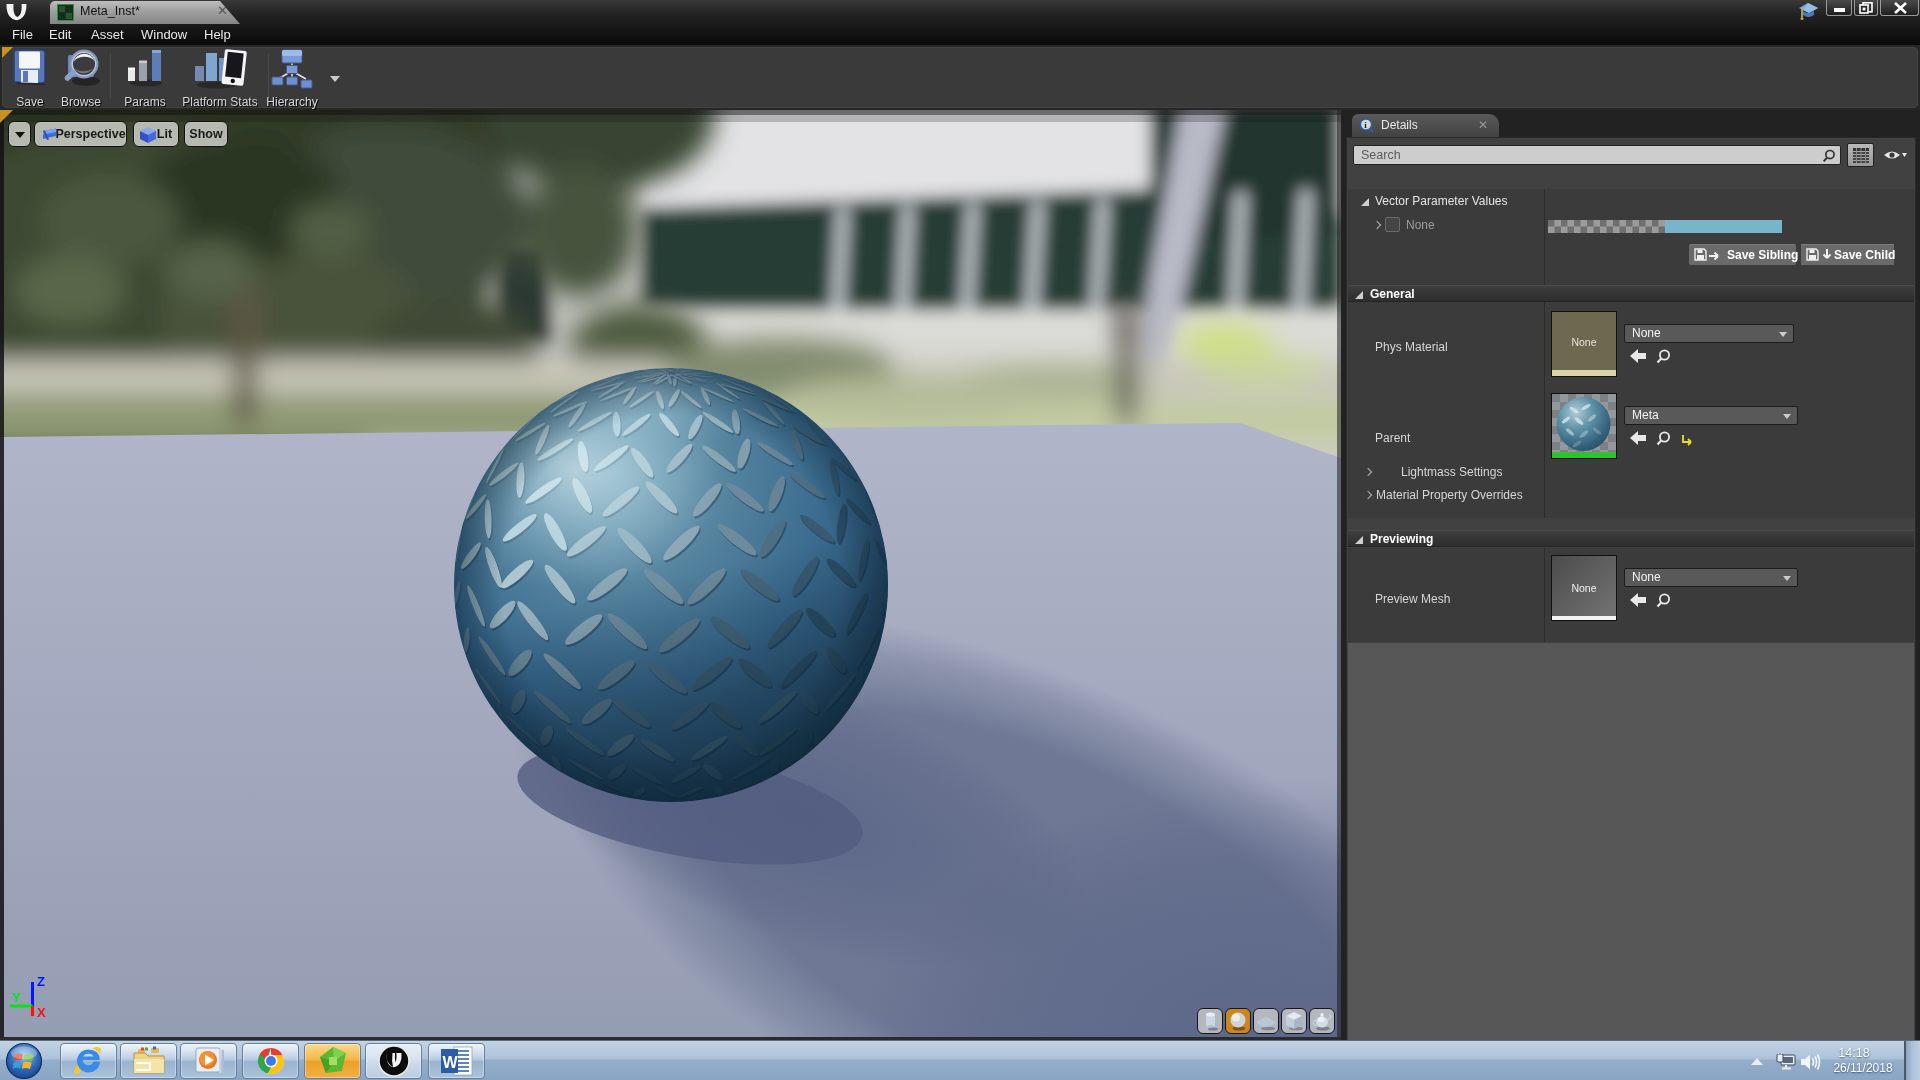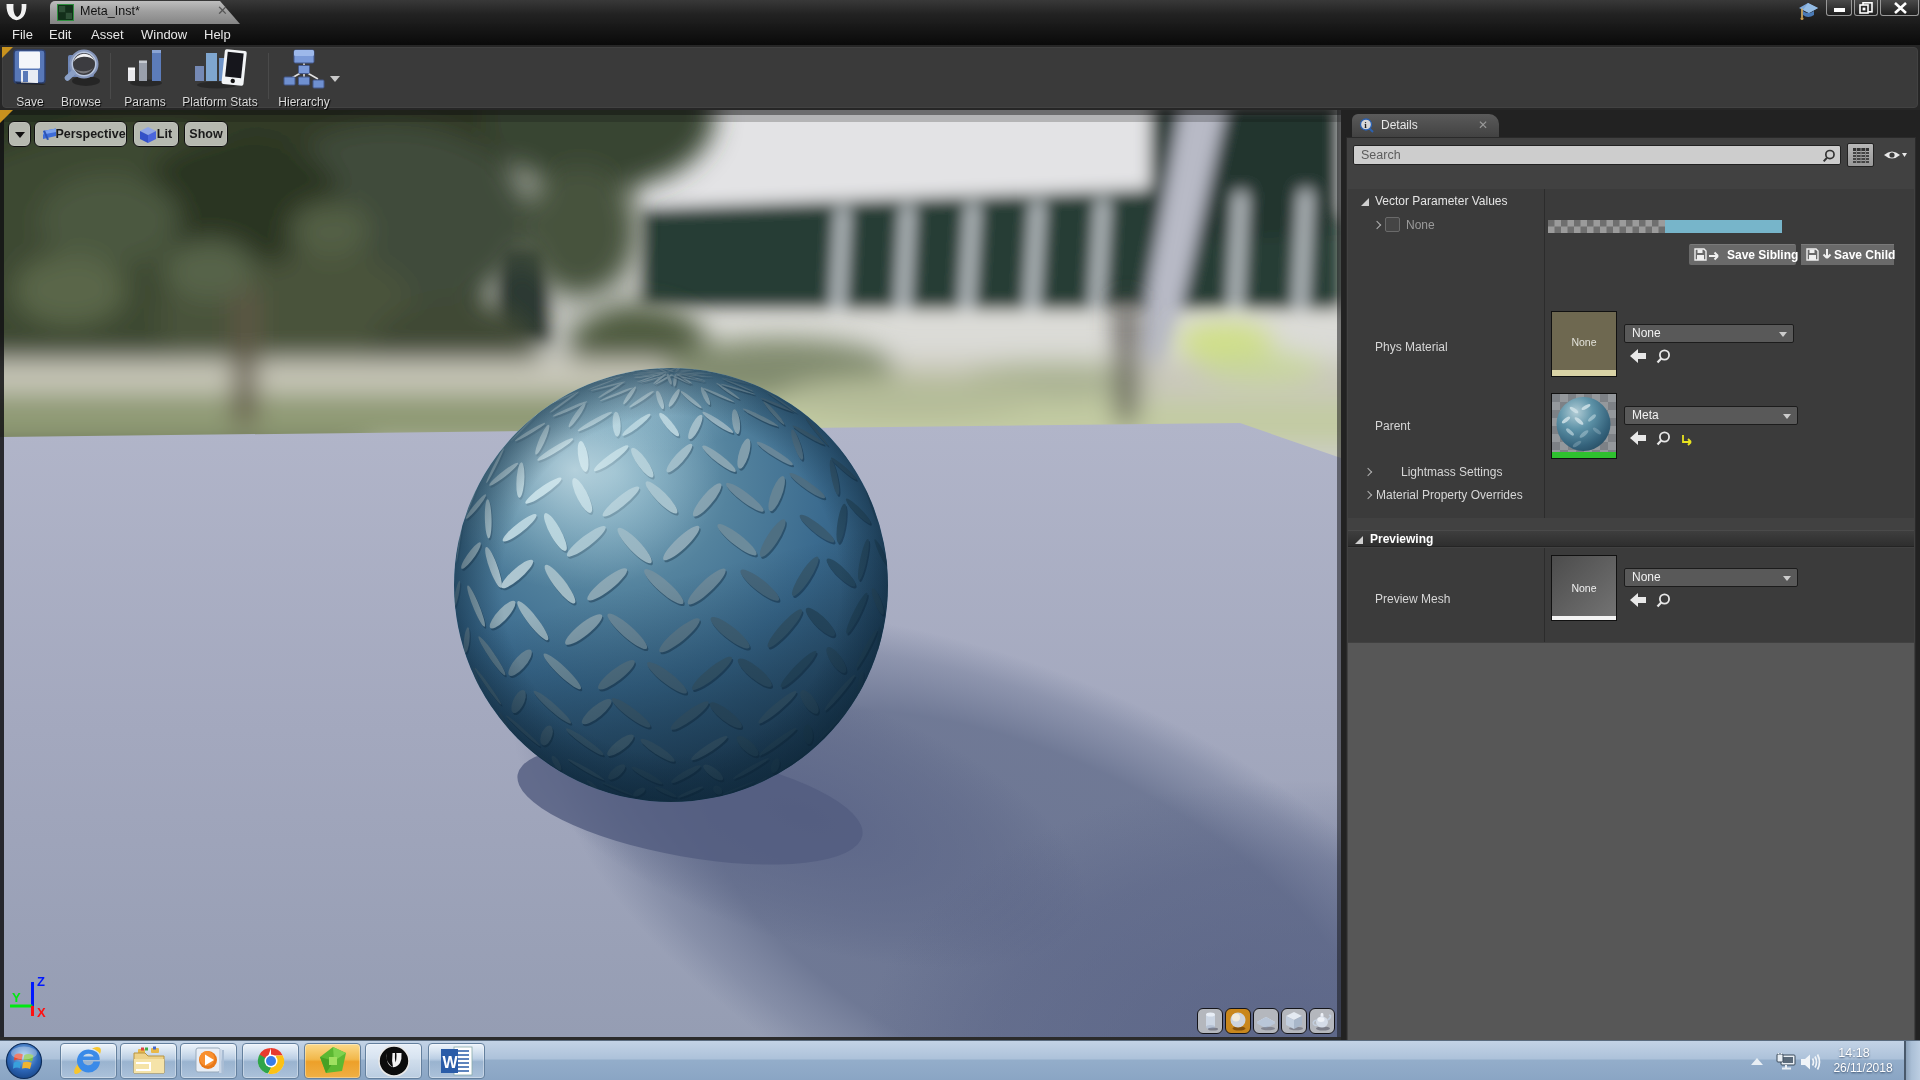--- a/index.html
+++ b/index.html
@@ -114,21 +114,21 @@
 <rect x="2" y="17" width="9" height="15" fill="#7589b4"></rect>
 <rect x="13" y="4" width="11" height="28" fill="#7fa6cf"></rect>
 <rect x="26" y="9" width="10" height="23" fill="#6f94c9"></rect>
 <g transform="rotate(6 41 20)">
           <rect x="30" y="1" width="22" height="35" rx="2" fill="#f2f4f6"></rect>
           <rect x="33" y="3.5" width="16" height="25" fill="#16161c"></rect>
           <circle cx="41" cy="32" r="2.2" fill="#111"></circle>
         </g>
 </svg><div class="lbl">Platform Stats</div></div>
 <div class="tsep" style="left:268px;"></div>
-<div class="tbtn" style="left:282px;width:44px;"><svg width="44" height="40" viewBox="0 0 44 40">
+<div class="tbtn" style="left:270px;width:44px;"><svg width="44" height="40" viewBox="0 0 44 40">
 <path d="M22 12 L22 18 M22 22 L8 30 M22 22 L22 30 M22 22 L36 30" stroke="#e2e2e2" stroke-width="1.5"></path>
 <rect x="12" y="1" width="20" height="13" rx="1.5" fill="#7b9ad8" stroke="#44588c"></rect>
 <rect x="12" y="1" width="20" height="6" rx="1.5" fill="#9db8ea"></rect>
 <rect x="16.5" y="16.5" width="11" height="8" rx="1" fill="#7b9ad8" stroke="#44588c"></rect>
 <rect x="2" y="28" width="11" height="8" rx="1" fill="#6f90d0" stroke="#44588c"></rect>
 <rect x="16.5" y="28" width="11" height="8" rx="1" fill="#6f90d0" stroke="#44588c"></rect>
 <rect x="31" y="31" width="11" height="8" rx="1" fill="#6f90d0" stroke="#44588c"></rect>
 </svg><div class="lbl">Hierarchy</div></div>
 <div class="abs" style="left:330px;top:31px;width:0;height:0;border-left:5px solid transparent;border-right:5px solid transparent;border-top:6px solid #c9c9c9;"></div>
 </div>
@@ -765,36 +765,40 @@
               <rect x="3" y="7" width="7" height="5" fill="#f0f0f0"></rect>
             </svg></span>
           <span class="abs" style="left:21px;top:4px;"><svg width="10" height="12" viewBox="0 0 10 12">
               <path d="M2 0 L2 8 M2 8 L8 8 M8 8 L8 0" stroke="#f0f0f0" stroke-width="0" fill="none"></path>
               <path d="M5 0 L5 9 M5 9 L1.5 5.5 M5 9 L8.5 5.5" stroke="#f0f0f0" stroke-width="2" fill="none"></path>
             </svg></span>
           <span class="abs" style="left:33px;top:3px;">Save Child</span>
         </div>
 </div>
 
+<div class="dhead" style="top:147px;">
+        <div class="tri"></div>
+        <div class="txt">General</div>
+      </div>
 <div class="dbodysec" style="top:165px;height:215px;">
         <div class="dcol"></div>
  <div class="dlabel" style="left:27px;top:37px;">Phys Material</div>
  <div class="thumb" style="top:8px;background:#6e6850;">
    <div class="abs" style="left:0;top:24px;width:64px;text-align:center;color:#e2e2da;font-size:10.5px;">None</div>
    <div class="abs" style="left:0;top:58px;width:64px;height:6px;background:#d9d3a6;"></div>
         </div>
  <div class="combo" style="top:21px;">None<div class="arr"></div></div>
  <span class="abs" style="left:282px;top:46px;"><svg width="17" height="14" viewBox="0 0 17 14">
             <path d="M8 0 L8 4 L16 4 L16 10 L8 10 L8 14 L0 7 Z" fill="#e8e8e8"></path>
           </svg></span>
  <span class="abs" style="left:308px;top:46px;"><svg width="15" height="15" viewBox="0 0 15 15">
             <circle cx="8.5" cy="6" r="4.6" fill="none" stroke="#e8e8e8" stroke-width="1.8"></circle>
             <path d="M5.2 9.5 L1.5 13.5" stroke="#e8e8e8" stroke-width="2.2"></path>
           </svg></span>
- <div class="dlabel" style="left:27px;top:116px;">Parent</div>
+ <div class="dlabel" style="left:27px;top:128px;">Parent</div>
  <div class="thumb" style="top:90px;"><svg width="64" height="64" viewBox="0 0 64 64">
             <defs>
               <pattern id="chk2" width="16" height="16" patternUnits="userSpaceOnUse">
                 <rect width="16" height="16" fill="#94989c"></rect>
                 <rect width="8" height="8" fill="#7d8186"></rect>
                 <rect x="8" y="8" width="8" height="8" fill="#7d8186"></rect>
               </pattern>
               <radialGradient id="mtb" cx="0.36" cy="0.28" r="0.9">
                 <stop offset="0" stop-color="#b2cdd6"></stop>
                 <stop offset="0.35" stop-color="#5e93a8"></stop>

